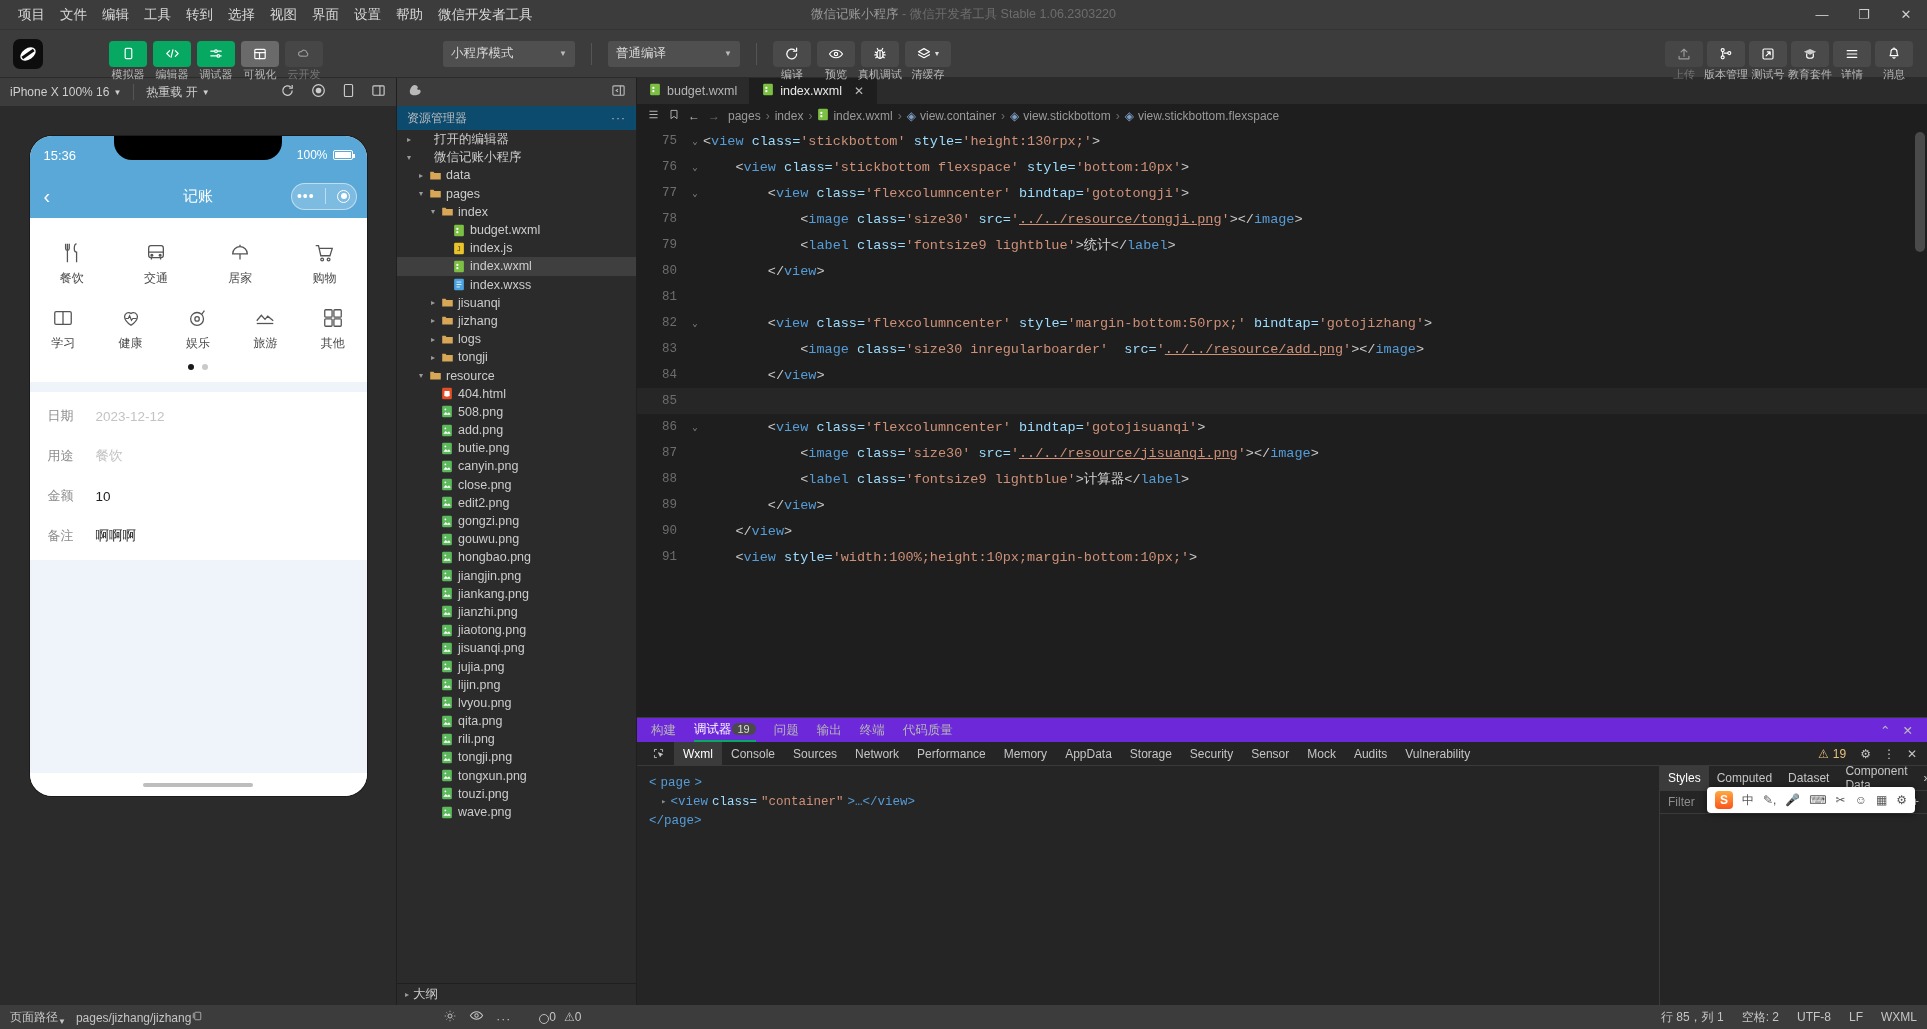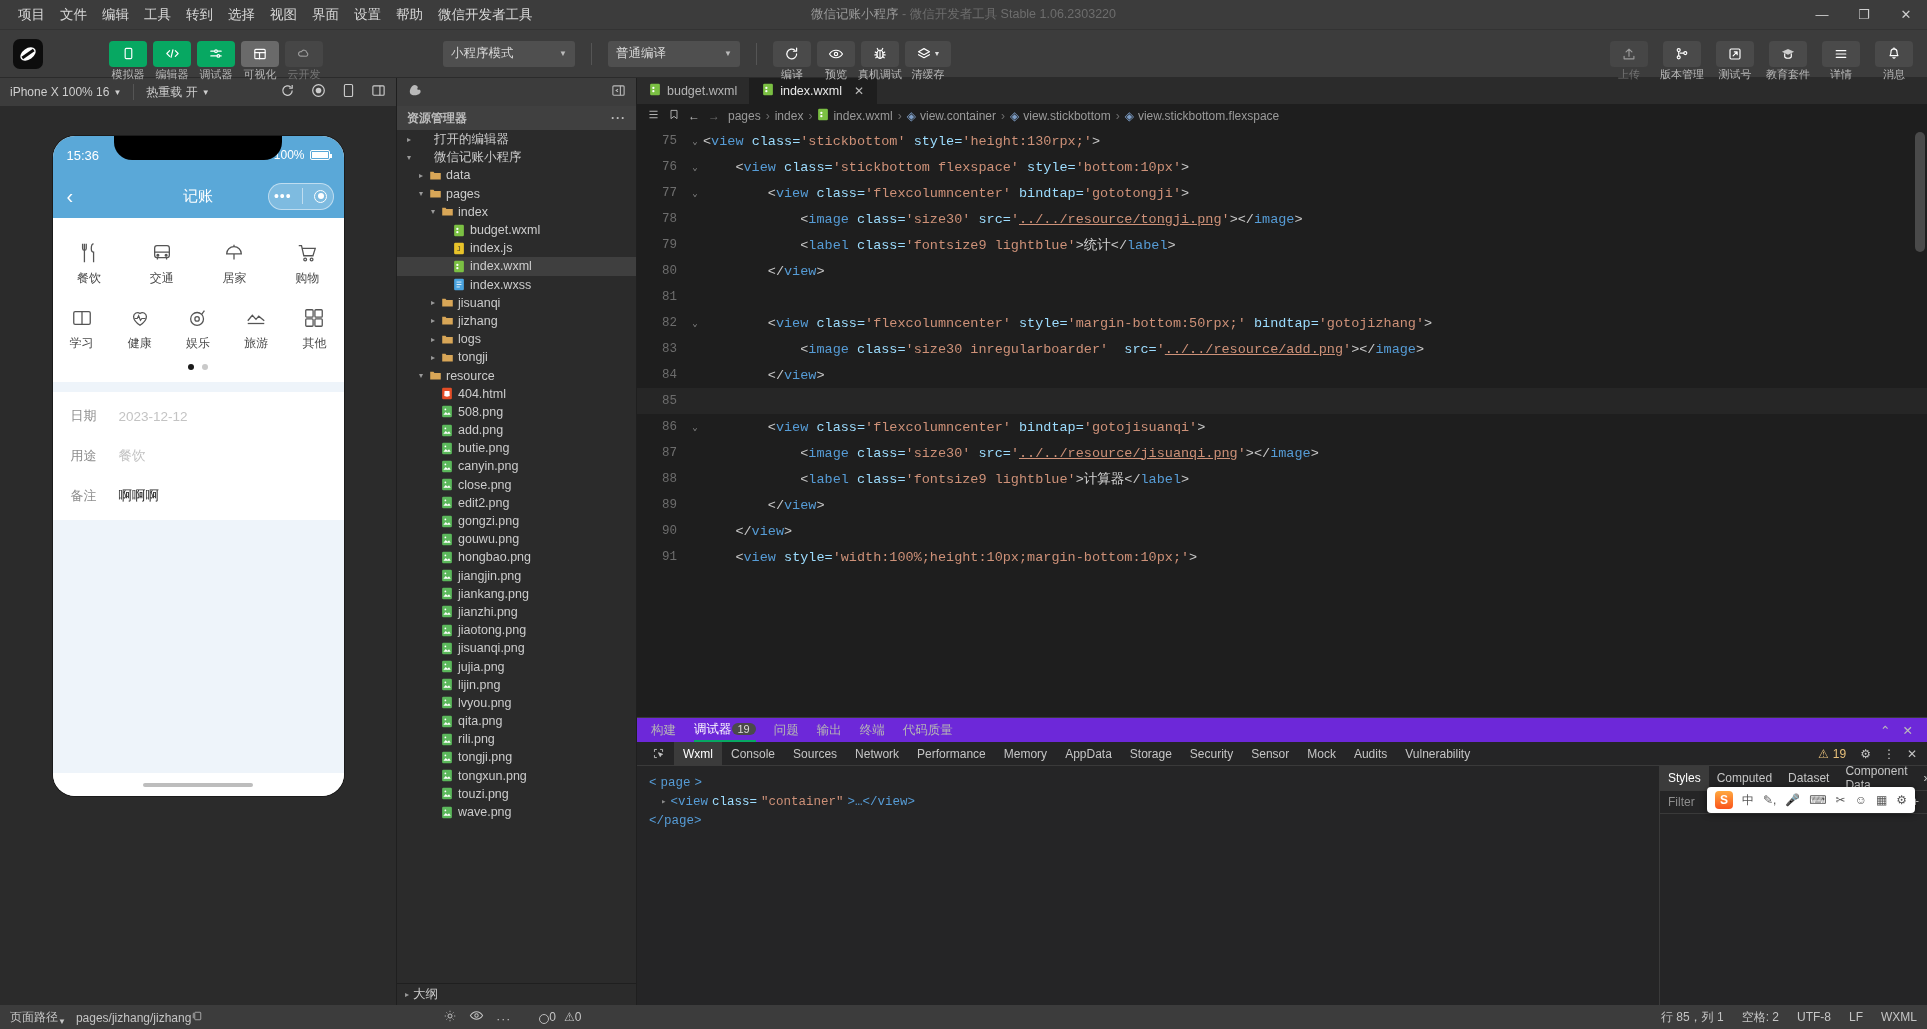--- a/index.html
+++ b/index.html
@@ -56,39 +56,39 @@
   .tb-btn.dim .lab, .tb-btn.dim svg { opacity:.45; }
   .tb-wide { width:46px; }
   .divider { width:1px; height:22px; background:#555; margin:0 8px; }
   .select {
     height:26px; min-width:132px; background:#4f4f4f; border-radius:3px;
     display:flex; align-items:center; padding:0 8px; color:#d8d8d8; font-size:12.5px;
     cursor:pointer;
   }
   .select .caret { margin-left:auto; font-size:8px; color:#bbb; }
   .tb-center { display:flex; align-items:center; margin-left:120px; gap:8px; }
-  .tb-right { margin-left:auto; display:flex; align-items:center; gap:15px; padding-right:14px; }
+  .tb-right { margin-left:auto; display:flex; align-items:center; gap:4px; padding-right:14px; }
 
   
   .body { flex:1; display:flex; min-height:0; }
 
   
   .sim-pane { width:397px; flex:0 0 397px; display:flex; flex-direction:column; background:#2b2b2b; border-right:1px solid #1f1f1f; }
   .sim-bar {
     height:28px; flex:0 0 28px; background:#3c3c3c; display:flex; align-items:center;
     padding:0 10px; font-size:12px; color:#cfcfcf; gap:0;
   }
   .sim-sel { display:flex; align-items:center; gap:4px; cursor:pointer; }
   .sim-sel .caret { font-size:8px; }
   .sim-bar .vdiv { width:1px; height:16px; background:#555; margin:0 12px; }
   .sim-bar .icons { margin-left:auto; display:flex; gap:16px; align-items:center; }
   .sim-stage { flex:1; background:#2b2b2b; display:flex; justify-content:center; padding-top:30px; }
 
   .phone {
-    width:291px; height:660px; background:#fff; border-radius:22px;
+    width:337px; height:660px; background:#fff; border-radius:22px;
     overflow:hidden; display:flex; flex-direction:column; position:relative;
     box-shadow:0 0 0 1px #1b1b1b;
   }
   .ph-status {
     height:38px; background:#5aa8d8; color:#fff; display:flex; align-items:center;
     padding:0 14px; font-size:13px; position:relative; flex:0 0 38px;
   }
   .notch {
     position:absolute; left:50%; transform:translateX(-50%); top:-8px;
     width:168px; height:32px; background:#000; border-radius:0 0 18px 18px;
@@ -140,21 +140,21 @@
 
   
   .tree-pane { width:240px; flex:0 0 240px; display:flex; flex-direction:column; background:#2b2b2b; border-right:1px solid #1f1f1f; }
   .tree-tools {
     height:28px; flex:0 0 28px; display:flex; align-items:center; padding:0 10px;
     background:#3c3c3c; gap:16px; color:#c9c9c9;
   }
   .tree-tools .spacer { flex:1; }
   .tree-hdr {
     height:24px; display:flex; align-items:center; padding:0 10px; font-size:12px;
-    color:#bdbdbd; background:#404040;font-weight:bold;
+    color:#bdbdbd; background:#0c4a6e;
   }
   .tree-hdr .dots { margin-left:auto; letter-spacing:1px; }
   .tree { flex:1; overflow:hidden; font-size:12.5px; }
   .tnode { height:18.2px; display:flex; align-items:center; color:#ccc; white-space:nowrap; cursor:pointer; }
   .tnode.sel { background:#3f3f3f; }
   .tnode .arrow { width:12px; font-size:8px; color:#9a9a9a; text-align:center; flex:0 0 12px; }
   .tnode .ico { width:16px; flex:0 0 16px; display:flex; align-items:center; justify-content:center; margin-right:3px; }
   .tree-foot { height:22px; flex:0 0 22px; display:flex; align-items:center; gap:4px; padding:0 8px; color:#ccc; font-size:12.5px; border-top:1px solid #1f1f1f; }
 
   
@@ -545,20 +545,24 @@
           <div class="form" id="phone-form">
               <div class="frow">
                 <span class="flabel">日期</span>
                 <span class="fval ph">2023-12-12</span>
               </div>
               <div class="frow">
                 <span class="flabel">用途</span>
                 <span class="fval ph">餐饮</span>
               </div>
               <div class="frow">
+                <span class="flabel">金额</span>
+                <span class="fval">10</span>
+              </div>
+              <div class="frow">
                 <span class="flabel">备注</span>
                 <span class="fval">啊啊啊</span>
               </div>
             </div>
 
           <div class="fill" style="height:28px"></div>
 
 
           <div class="homebar">
               <i></i>

